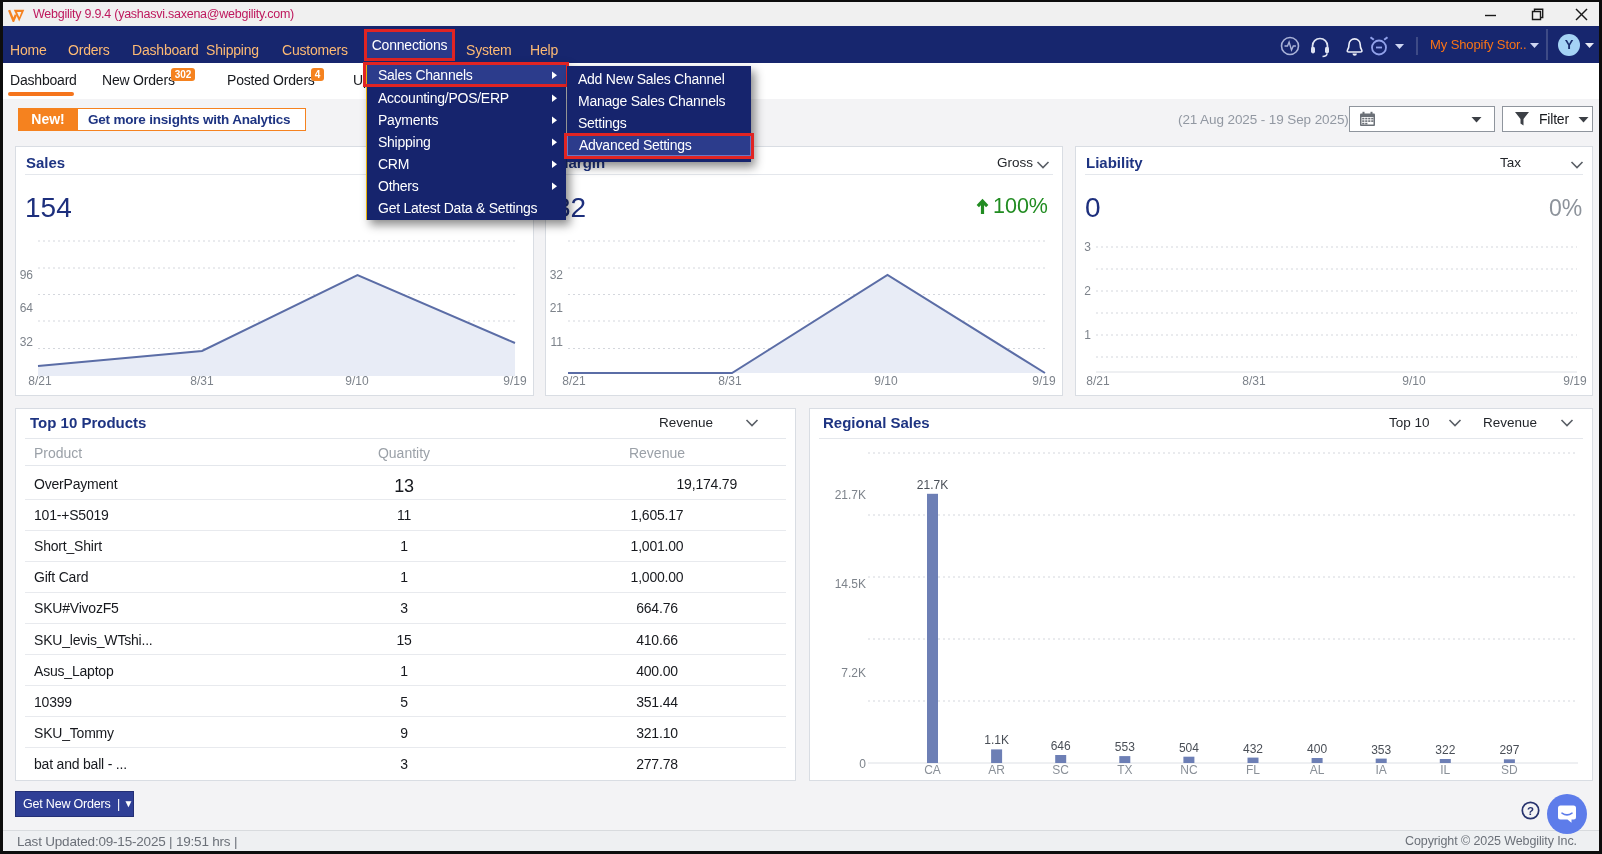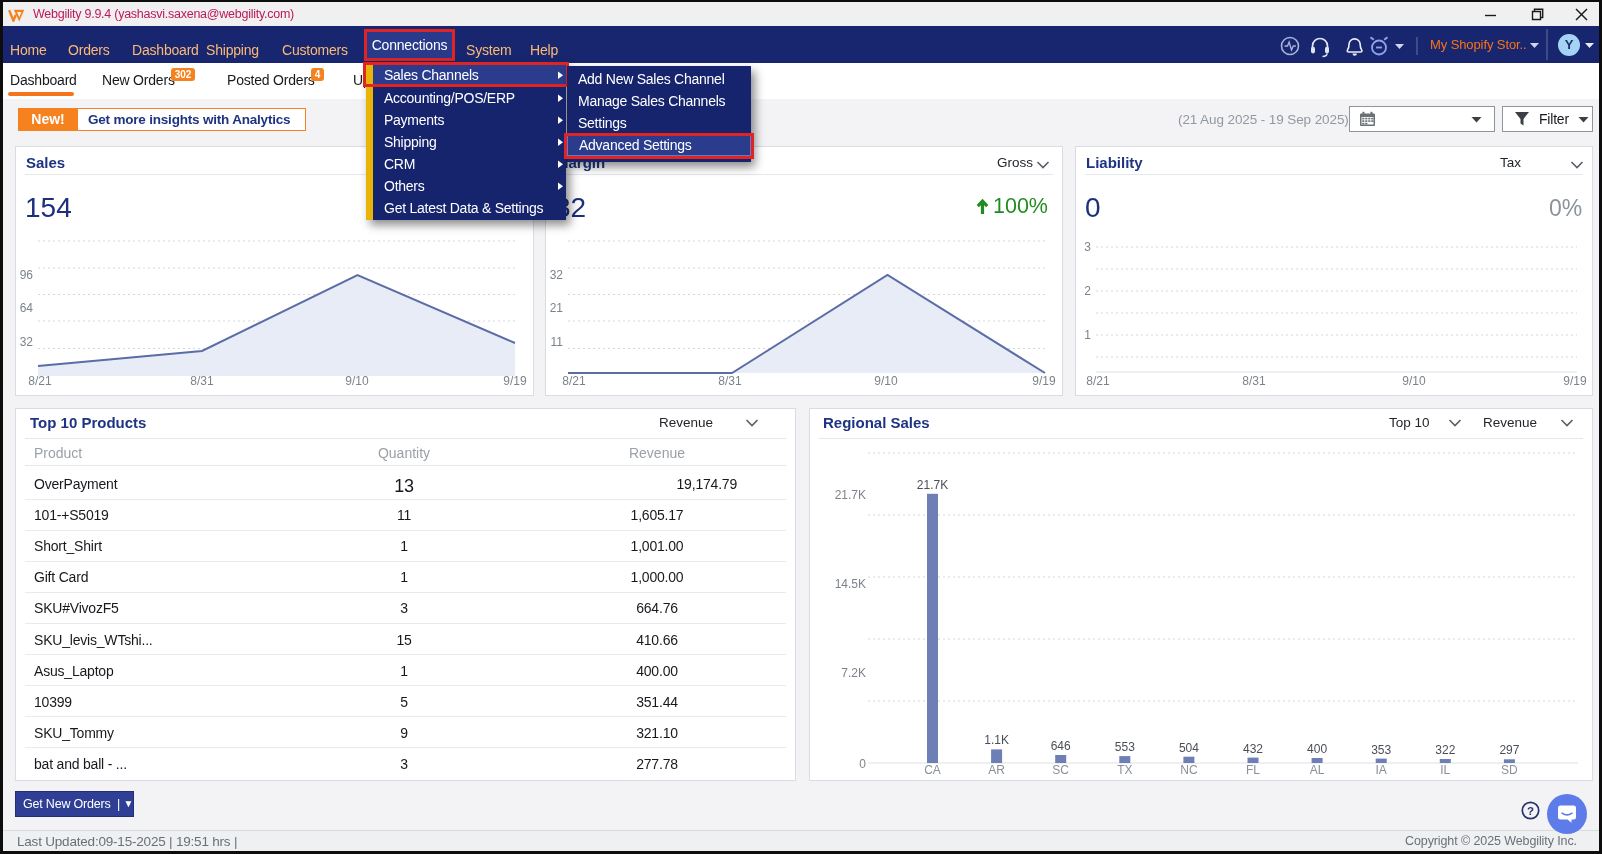--- a/index.html
+++ b/index.html
@@ -340,21 +340,21 @@
 <svg class="abs" style="left:1521px;top:801px" width="19" height="19" viewBox="0 0 19 19">
   <circle cx="9.5" cy="9.5" r="8.2" stroke="#27336e" stroke-width="1.7" fill="none"></circle>
   <text x="9.5" y="13.6" font-size="11.5" font-weight="bold" fill="#27336e" text-anchor="middle">?</text>
 </svg>
 <div class="abs" style="left:1547px;top:794px;width:40px;height:40px;border-radius:50%;background:#5d7cea;"></div>
 <svg class="abs" style="left:1557px;top:805px" width="20" height="19" viewBox="0 0 20 19">
   <path d="M1 3 a2.5 2.5 0 0 1 2.5 -2.5 h13 a2.5 2.5 0 0 1 2.5 2.5 v9 a2.5 2.5 0 0 1 -2.5 2.5 h-2 v3.2 l-4 -3.2 h-7 a2.5 2.5 0 0 1 -2.5 -2.5 Z" fill="#fff"></path>
   <path d="M5 8.2 q5 3.4 10 0" stroke="#5d7cea" stroke-width="1.6" fill="none" stroke-linecap="round"></path>
 </svg>
 
-<div class="navy-panel abs" style="left:366px;top:62px;width:200px;height:158px;border-left:7px solid #eab308;">
+<div class="navy-panel abs" style="left:366px;top:62px;width:200px;height:158px;border-left:1px solid #eab308;">
   <div class="mrow" style="top:2px;background:#2c3c8c;">Sales Channels</div>
   <div class="mrow" style="top:25px;">Accounting/POS/ERP</div>
   <div class="mrow" style="top:47px;">Payments</div>
   <div class="mrow" style="top:69px;">Shipping</div>
   <div class="mrow" style="top:91px;">CRM</div>
   <div class="mrow" style="top:113px;">Others</div>
   <div class="mrow" style="top:135px;">Get Latest Data &amp; Settings</div>
   <svg class="abs" style="left:184px;top:0" width="8" height="158">
     <g fill="#fff">
       <path d="M1 9.5 l5 3.8 l-5 3.8 Z"></path>

